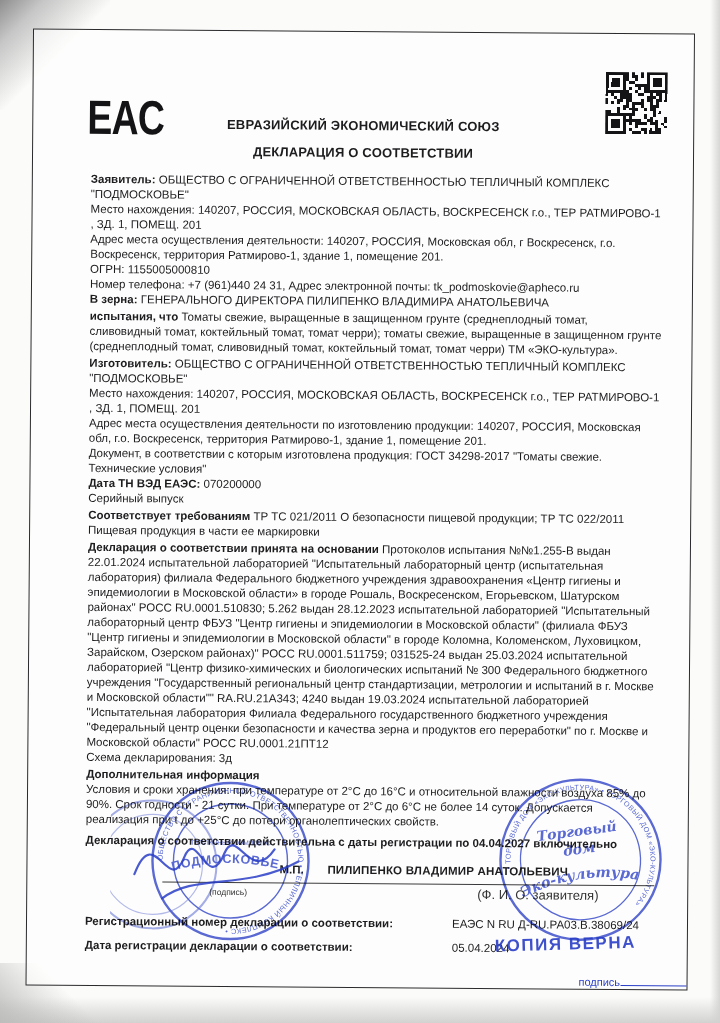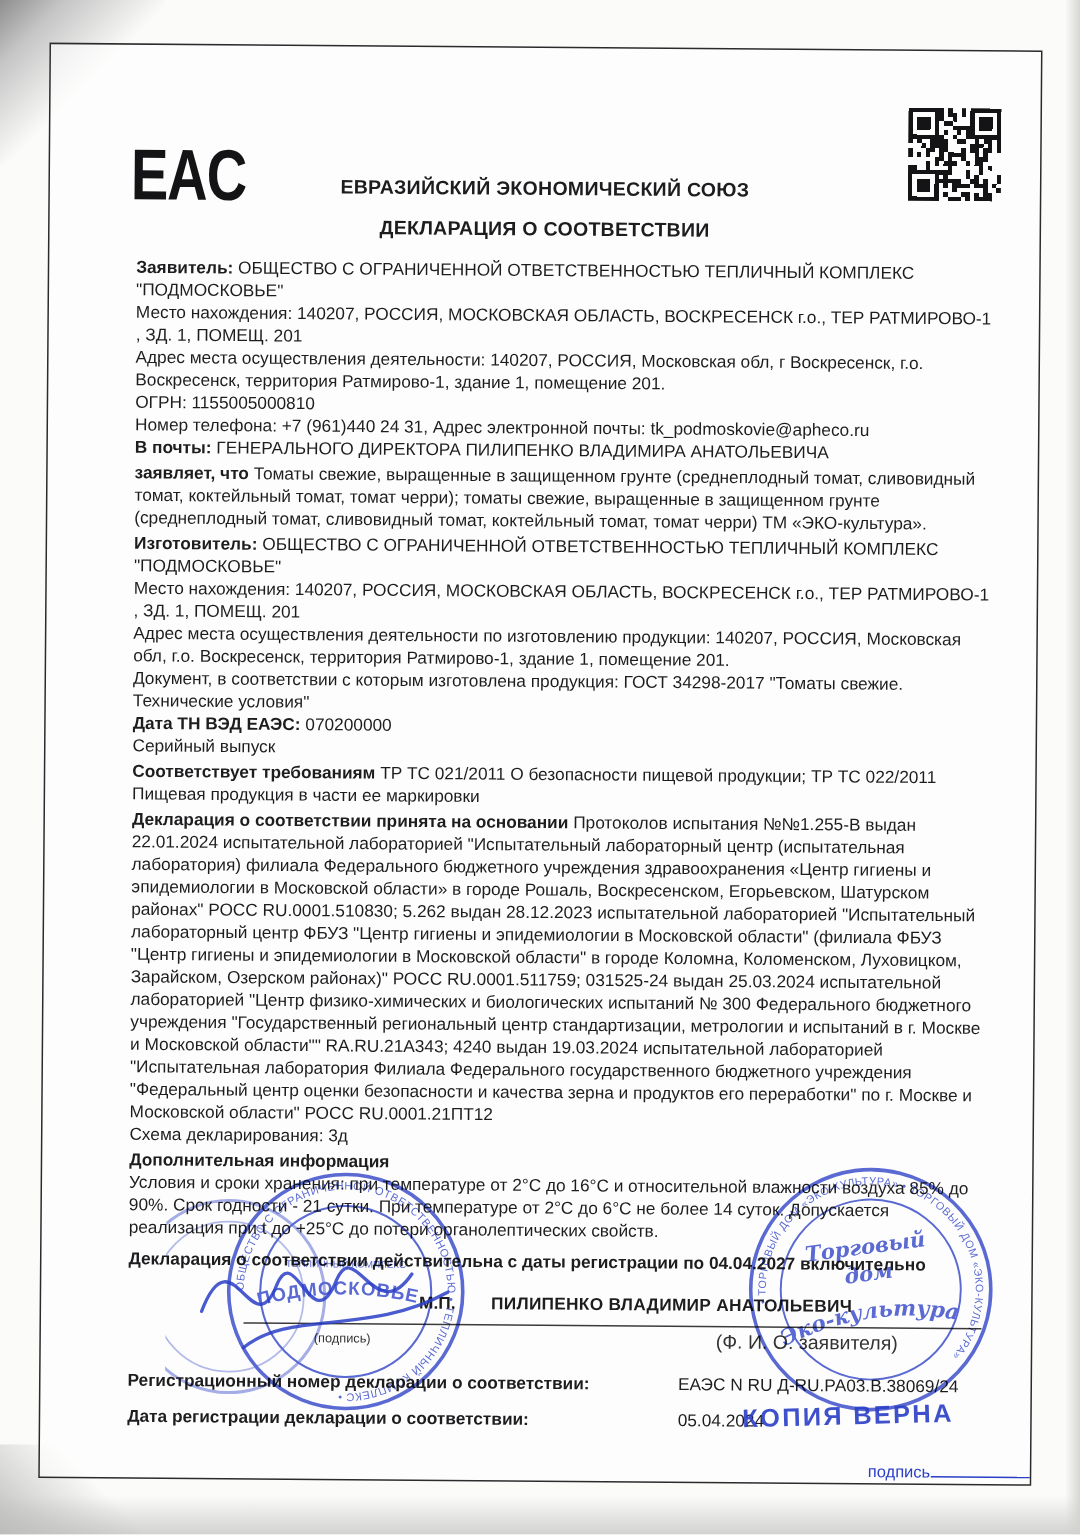--- a/index.html
+++ b/index.html
@@ -317,22 +317,22 @@
       <div class="t1">ЕВРАЗИЙСКИЙ ЭКОНОМИЧЕСКИЙ СОЮЗ</div>
       <div class="t2">ДЕКЛАРАЦИЯ О СООТВЕТСТВИИ</div>
     </div>
 
     <div class="content">
       <p class="para"><span class="b">Заявитель:</span> <span>ОБЩЕСТВО С ОГРАНИЧЕННОЙ ОТВЕТСТВЕННОСТЬЮ ТЕПЛИЧНЫЙ КОМПЛЕКС "ПОДМОСКОВЬЕ"</span></p>
       <p class="para">Место нахождения: 140207, РОССИЯ,  МОСКОВСКАЯ ОБЛАСТЬ, ВОСКРЕСЕНСК г.о., ТЕР РАТМИРОВО-1 , ЗД. 1, ПОМЕЩ.  201</p>
       <p class="para">Адрес места осуществления деятельности: 140207, РОССИЯ, Московская обл, г Воскресенск, г.о. Воскресенск, территория Ратмирово-1, здание 1, помещение 201.</p>
       <p class="para">ОГРН: 1155005000810</p>
       <p class="para">Номер телефона: +7 (961)440 24 31, Адрес электронной почты: tk_podmoskovie@apheco.ru</p>
-      <p class="para"><span class="b">В почты:</span> <span>ГЕНЕРАЛЬНОГО ДИРЕКТОРА ПИЛИПЕНКО ВЛАДИМИРА АНАТОЛЬЕВИЧА</span></p>
-      <p class="para mt2"><span class="b">заявляет, что</span> <span>Томаты свежие, выращенные в защищенном грунте (среднеплодный томат, сливовидный томат, коктейльный томат, томат черри);  томаты  свежие, выращенные в защищенном грунте (среднеплодный томат, сливовидный томат, коктейльный томат, томат черри) ТМ «ЭКО-культура».</span></p>
+      <p class="para"><span class="b">В зерна:</span> <span>ГЕНЕРАЛЬНОГО ДИРЕКТОРА ПИЛИПЕНКО ВЛАДИМИРА АНАТОЛЬЕВИЧА</span></p>
+      <p class="para mt2"><span class="b">испытания, что</span> <span>Томаты свежие, выращенные в защищенном грунте (среднеплодный томат, сливовидный томат, коктейльный томат, томат черри);  томаты  свежие, выращенные в защищенном грунте (среднеплодный томат, сливовидный томат, коктейльный томат, томат черри) ТМ «ЭКО-культура».</span></p>
       <p class="para mt2"><span class="b">Изготовитель:</span> <span>ОБЩЕСТВО С ОГРАНИЧЕННОЙ ОТВЕТСТВЕННОСТЬЮ ТЕПЛИЧНЫЙ КОМПЛЕКС "ПОДМОСКОВЬЕ"</span></p>
       <p class="para">Место нахождения: 140207, РОССИЯ,  МОСКОВСКАЯ ОБЛАСТЬ, ВОСКРЕСЕНСК г.о., ТЕР РАТМИРОВО-1 , ЗД. 1, ПОМЕЩ.  201</p>
       <p class="para">Адрес места осуществления деятельности по изготовлению продукции: 140207, РОССИЯ, Московская обл, г.о. Воскресенск, территория Ратмирово-1, здание 1, помещение 201.</p>
       <p class="para">Документ, в соответствии с которым изготовлена продукция: ГОСТ 34298-2017 "Томаты свежие. Технические условия"</p>
       <p class="para"><span class="b">Дата ТН ВЭД ЕАЭС:</span> <span>070200000</span></p>
       <p class="para">Серийный выпуск</p>
       <p class="para mt2"><span class="b">Соответствует требованиям</span> <span>ТР ТС 021/2011 О безопасности пищевой продукции; ТР ТС 022/2011 Пищевая продукция в части ее маркировки</span></p>
       <p class="para mt2"><span class="b">Декларация о соответствии принята на основании</span> <span>Протоколов испытания №№1.255-В выдан 22.01.2024  испытательной лабораторией "Испытательный лабораторный центр (испытательная лаборатория) филиала Федерального бюджетного учреждения здравоохранения «Центр гигиены и эпидемиологии в Московской области» в городе Рошаль, Воскресенском, Егорьевском, Шатурском районах" РОСС RU.0001.510830; 5.262 выдан 28.12.2023  испытательной лабораторией "Испытательный лабораторный центр ФБУЗ "Центр гигиены и эпидемиологии в Московской области" (филиала ФБУЗ "Центр гигиены и эпидемиологии в Московской области" в городе Коломна, Коломенском, Луховицком, Зарайском, Озерском районах)" РОСС RU.0001.511759; 031525-24 выдан 25.03.2024 испытательной лабораторией "Центр физико-химических и биологических испытаний № 300 Федерального бюджетного учреждения "Государственный региональный центр стандартизации, метрологии и испытаний в г. Москве и Московской области"" RA.RU.21А343; 4240 выдан 19.03.2024  испытательной лабораторией "Испытательная лаборатория Филиала Федерального государственного бюджетного учреждения "Федеральный центр оценки безопасности и качества зерна и продуктов его переработки" по г. Москве и Московской области" РОСС RU.0001.21ПТ12</span></p>
       <p class="para">Схема декларирования: 3д</p>
       <p class="para b mt2">Дополнительная информация</p>

